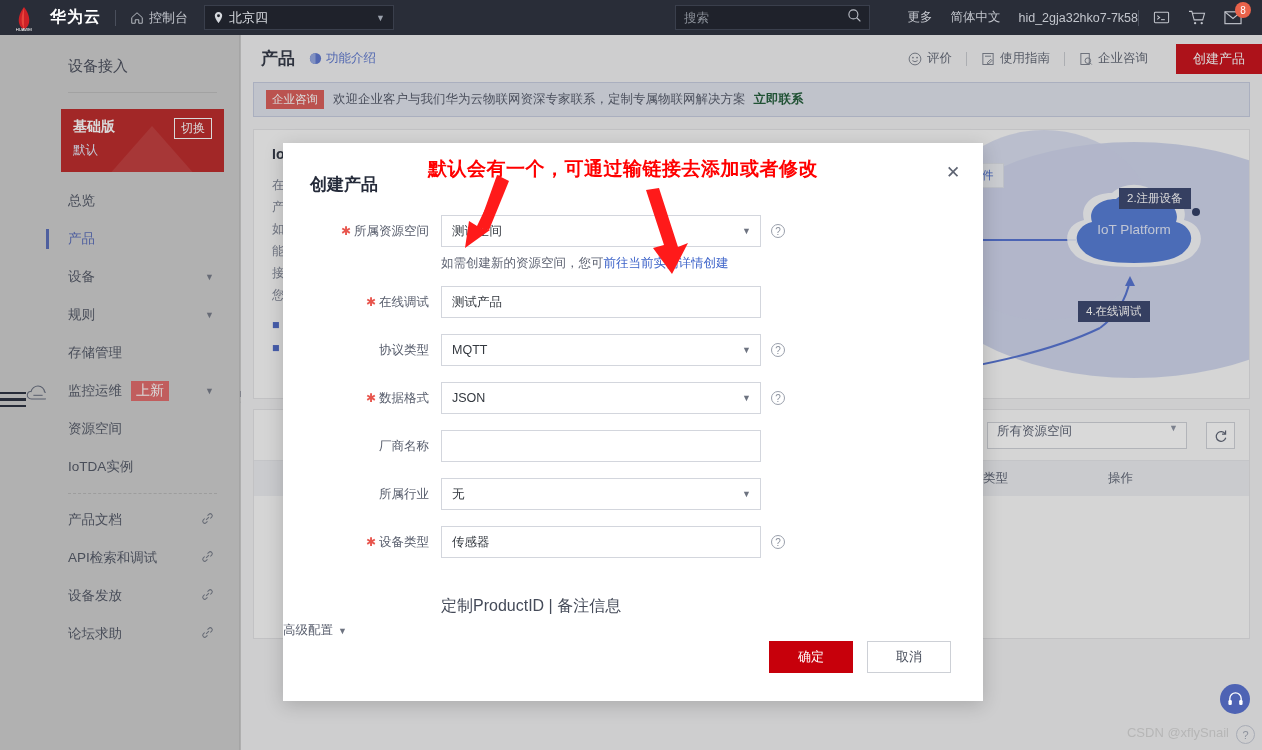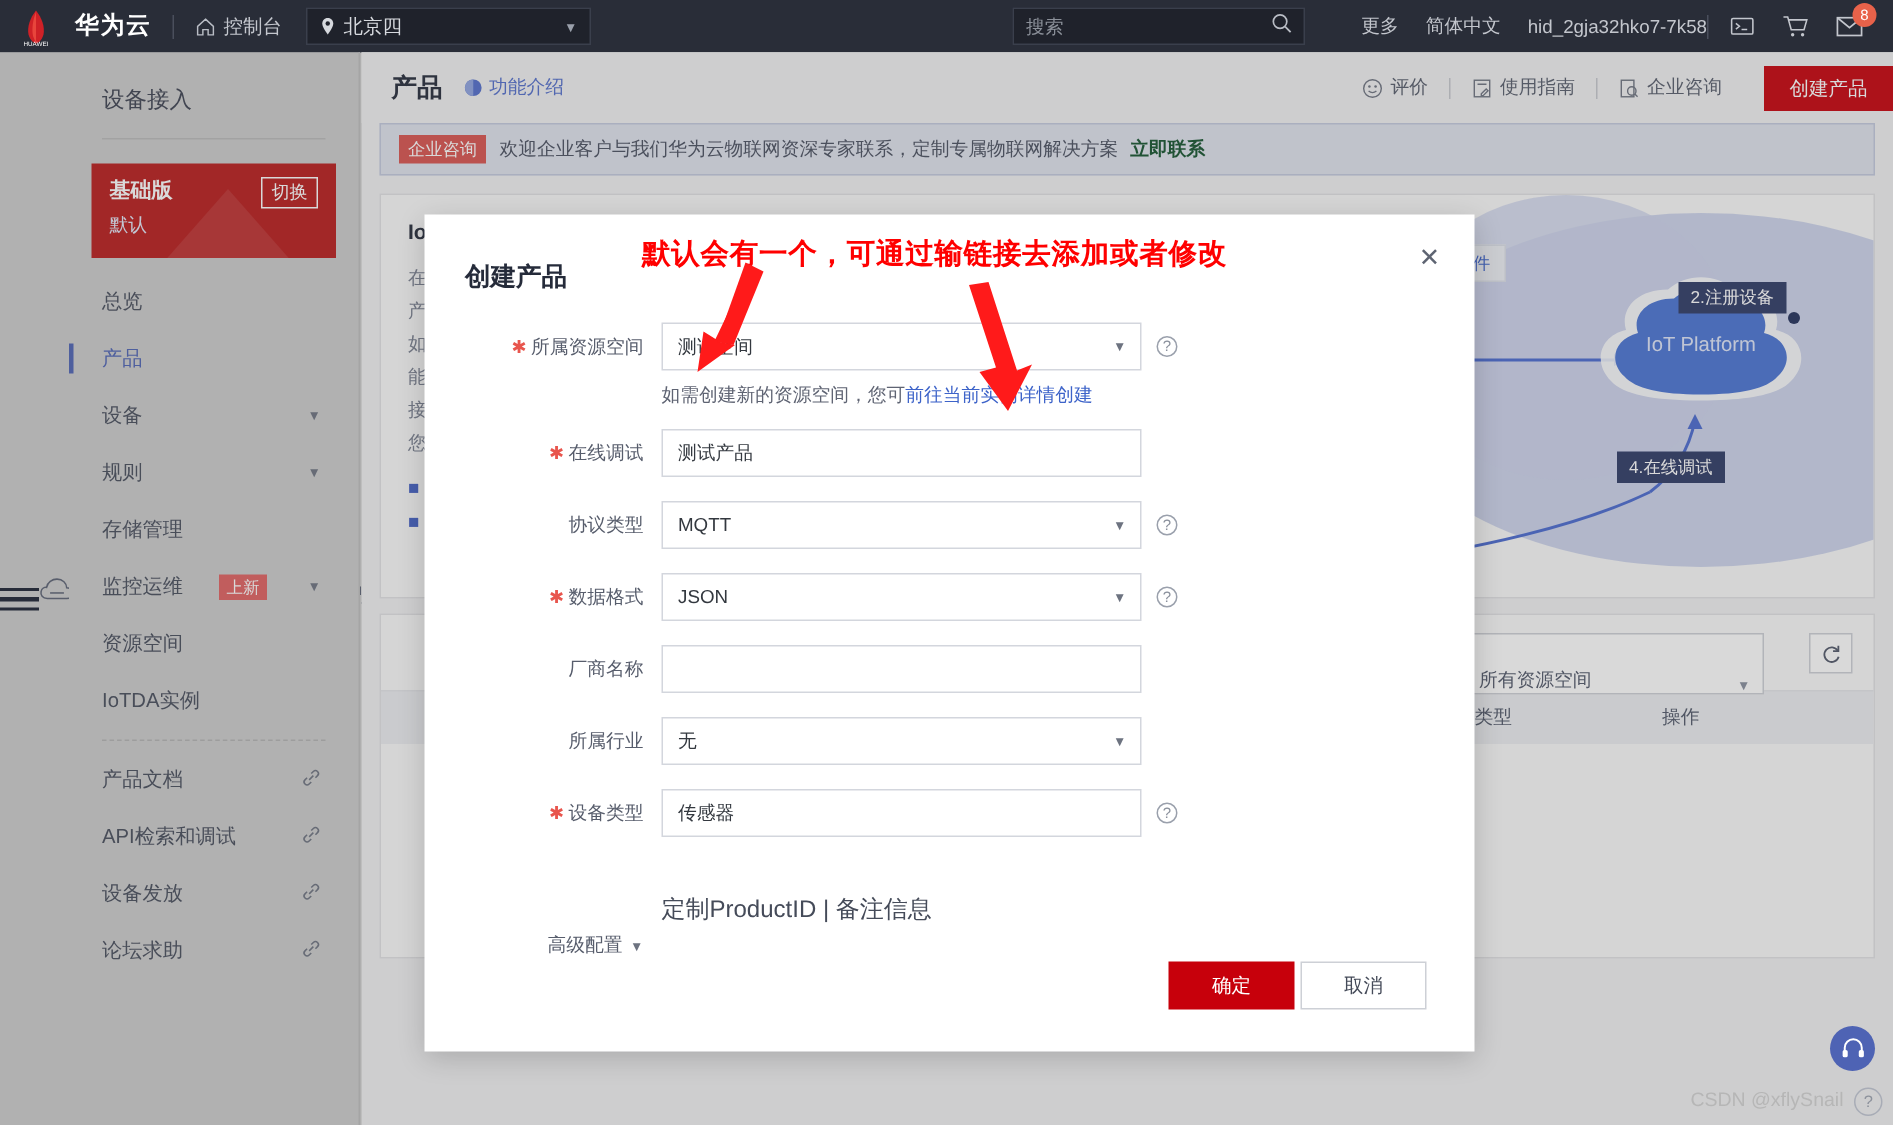--- a/index.html
+++ b/index.html
@@ -87,21 +87,21 @@
     height: 38px; display: flex; align-items: center; padding-left: 22px;
     font-size: 13.5px; color: #474d5c; cursor: pointer; position: relative;
   }
   .menu-item.active { color: #4e63b4; }
   .menu-item.active::before {
     content: ""; position: absolute; left: 0; top: 9px; width: 3px; height: 20px; background: #4e63b4;
   }
   .menu-item .arr { position: absolute; right: 25px; font-size: 9px; color: #6d7380; }
   .menu-item .lnk { position: absolute; right: 25px; color: #6d7380; }
   .tag-new {
-    background: #e06060; color: #fff; font-size: 11px; padding: 1px 5px; margin-left: 24px;
+    background: #e06060; color: #fff; font-size: 14px; padding: 1px 5px; margin-left: 9px;
   }
   .menu-hr { margin: 7px 22px 7px 22px; border-top: 1px dashed #b2b2b2; }
 
   
   .main {
     position: absolute; top: 35px; left: 241px; width: 1021px; height: 715px;
     background: #f1f1f2;
   }
   .page-head {
     height: 47px; display: flex; align-items: center; padding-left: 20px;
@@ -138,22 +138,22 @@
   .mini-box {
     position: absolute; background: #eef0f5; border: 1px solid #dcdfe8;
     font-size: 11.5px; color: #3d63c9; padding: 4px 9px;
   }
   .list-card {
     margin: 10px 12px 0 12px; height: 230px; background: #fafafa; border: 1px solid #e2e2e4;
     position: relative;
   }
   .list-toolbar { height: 50px; display: flex; align-items: center; padding: 0 14px; position: relative; }
   .sel-space {
-    position: absolute; right: 73px; top: 12px; width: 200px; height: 41px;
-    border: 1px solid #cdd0d6; background: #fff; display: flex; align-items: flex-end;
+    position: absolute; right: 62px; top: 12px; width: 200px; height: 27px;
+    border: 1px solid #cdd0d6; background: #fff; display: flex; align-items: flex-start;
     padding: 0 9px; font-size: 12.5px; color: #51586a; cursor: pointer;
   }
   .sel-space .caret { position: absolute; right: 8px; font-size: 9px; color: #888f9e; }
   .refresh-btn {
     position: absolute; right: 14px; top: 12px; width: 29px; height: 27px;
     border: 1px solid #cdd0d6; background: #fff; display: flex; align-items: center;
     justify-content: center; color: #51586a; cursor: pointer; font-size: 14px;
   }
   .tbl-head {
     height: 36px; background: #eceef1; display: flex; align-items: center;
@@ -193,24 +193,24 @@
   .help {
     margin-left: 10px; width: 14px; height: 14px; border-radius: 50%;
     border: 1px solid #9aa0ac; color: #8a909c; font-size: 10px;
     display: flex; align-items: center; justify-content: center; cursor: pointer;
   }
   .hint {
     font-size: 12.5px; color: #5f6473; margin: -8px 0 14px 158px;
   }
   .hint a { color: #3d63c9; text-decoration: none; cursor: pointer; }
   .adv-row { display: flex; align-items: center; margin-top: 6px; }
-  .adv-lbl { width: 158px; text-align: right; padding-right: 12px; font-size: 12.5px; color: #575d6c; cursor: pointer; margin-top: 48px; }
+  .adv-lbl { width: 158px; text-align: left; padding-right: 12px; font-size: 12.5px; color: #575d6c; cursor: pointer; margin-top: 48px; }
   .adv-lbl .c { font-size: 9px; margin-left: 5px; color: #6d7380; }
   .adv-val { font-size: 16px; color: #454b59; cursor: pointer; }
-  .dlg-foot { position: absolute; right: 32px; bottom: 28px; display: flex; gap: 4px; }
+  .dlg-foot { position: absolute; right: 32px; bottom: 28px; display: flex; gap: 14px; }
   .btn-ok {
     background: #c7000b; color: #fff; border: 0; width: 84px; height: 32px;
     font-size: 13px; cursor: pointer; font-family: inherit;
   }
   .btn-cancel {
     background: #fff; color: #454b59; border: 1px solid #cdd0d6; width: 84px; height: 32px;
     font-size: 13px; cursor: pointer; font-family: inherit;
   }
 
   

